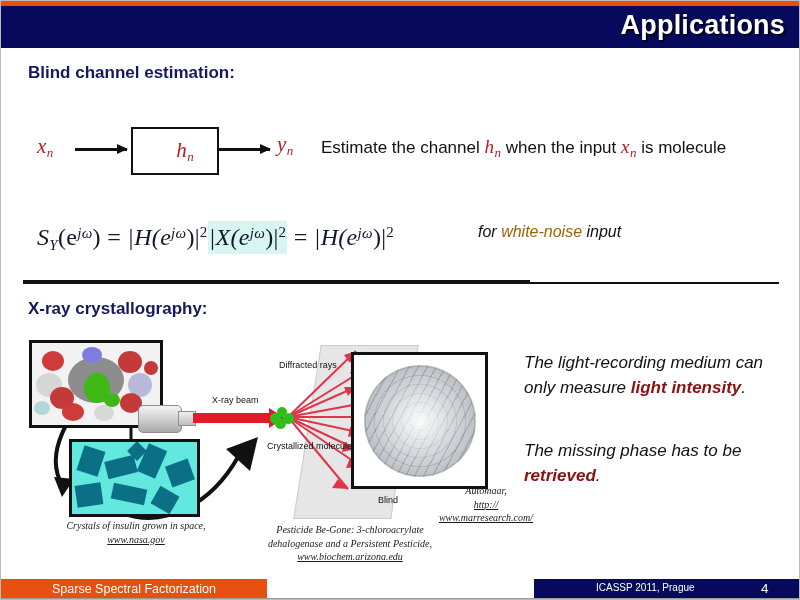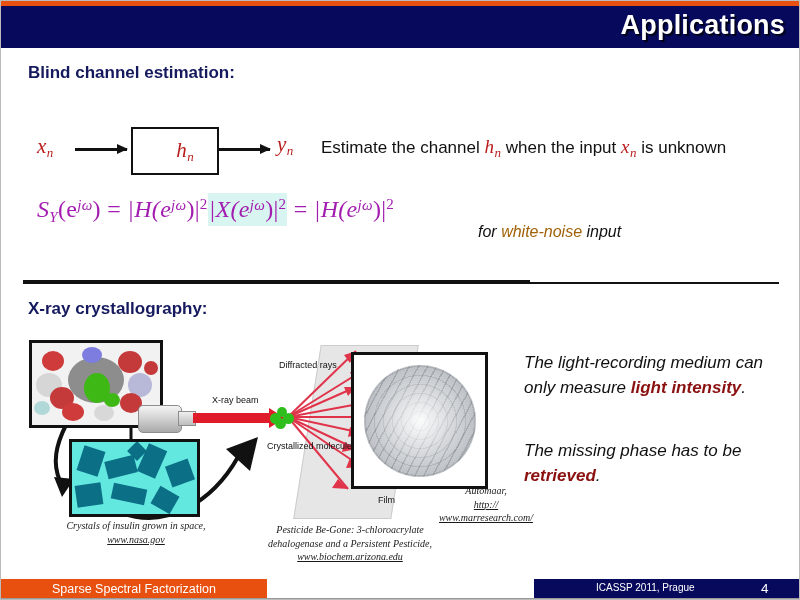--- a/index.html
+++ b/index.html
@@ -101,24 +101,24 @@
     left: 320px; top: 135px;
     font-size: 17px;
     color: #111111;
     white-space: nowrap;
   }
   .estimate-line .mathvar { font-size: 19px; }
 
   
   .equation {
     position: absolute;
-    left: 36px; top: 195px;
+    left: 36px; top: 223px;
     font-family: "Liberation Serif", serif;
     font-size: 24px;
-    color: #a21caf;
+    color: #0f172a;
     white-space: nowrap;
     letter-spacing: 0.3px;
   }
   .equation i { font-style: italic; }
   .equation .sub  { font-size: 15px; vertical-align: -0.3em; }
   .equation .sup  { font-size: 15px; vertical-align: 0.55em; }
   .equation .expo { font-size: 15px; vertical-align: 0.5em; font-style: italic; }
   .equation .hl {
     background: #d9f5f2;
     padding: 3px 1px 4px 1px;
@@ -339,21 +339,21 @@
 
     <div class="hbox">
       <div class="mathvar"><span>h</span><span class="sub">n</span></div>
     </div>
 
     <div class="arrow" id="arrow-out"></div>
 
     <div class="mathvar" id="yn-label"><span>y</span><span class="sub">n</span></div>
   </div>
 
-  <div class="estimate-line"><span>Estimate the channel </span><span class="mathvar"><span>h</span><span class="sub">n</span></span><span> when the input </span><span class="mathvar"><span>x</span><span class="sub">n</span></span><span> is unknown</span></div>
+  <div class="estimate-line"><span>Estimate the channel </span><span class="mathvar"><span>h</span><span class="sub">n</span></span><span> when the input </span><span class="mathvar"><span>x</span><span class="sub">n</span></span><span> is molecule</span></div>
 
   <div class="equation"><i>S</i><i class="sub">Y</i><span>(e</span><i class="expo">jω</i><span>)</span><span> = </span><i>|H(e</i><i class="expo">jω</i><span>)|</span><span class="sup">2</span><span class="hl"><i>|X(e</i><i class="expo">jω</i><span>)|</span><span class="sup">2</span></span><span> = </span><i>|H(e</i><i class="expo">jω</i><span>)|</span><span class="sup">2</span></div>
 
   <div class="eq-note"><span>for </span><b>white-noise</b><span> input</span></div>
 
   <div class="divider-thick"></div>
   <div class="divider-thin"></div>
 
   <div class="section-heading" id="sec2">X-ray crystallography:</div>
 
@@ -457,21 +457,21 @@
       <span style="left:5px;top:11px;width:11px;height:11px;"></span>
     </div>
 
     <div class="fig-panel" id="panel-pattern">
       <div class="pattern-disc"></div>
     </div>
 
     <div class="fig-label" id="lbl-beam">X-ray beam</div>
     <div class="fig-label" id="lbl-diff">Diffracted rays</div>
     <div class="fig-label" id="lbl-cryst">Crystallized molecule</div>
-    <div class="fig-label" id="lbl-film">Film</div>
+    <div class="fig-label" id="lbl-film">Blind</div>
 
     <div class="caption" id="cap-crystal">
       <span>Crystals of insulin grown in space,</span><br>
       <u>www.nasa.gov</u>
     </div>
 
     <div class="caption" id="cap-pest">
       <span>Pesticide Be-Gone: 3-chloroacrylate dehalogenase and a Persistent Pesticide, </span><u>www.biochem.arizona.edu</u>
     </div>
 

